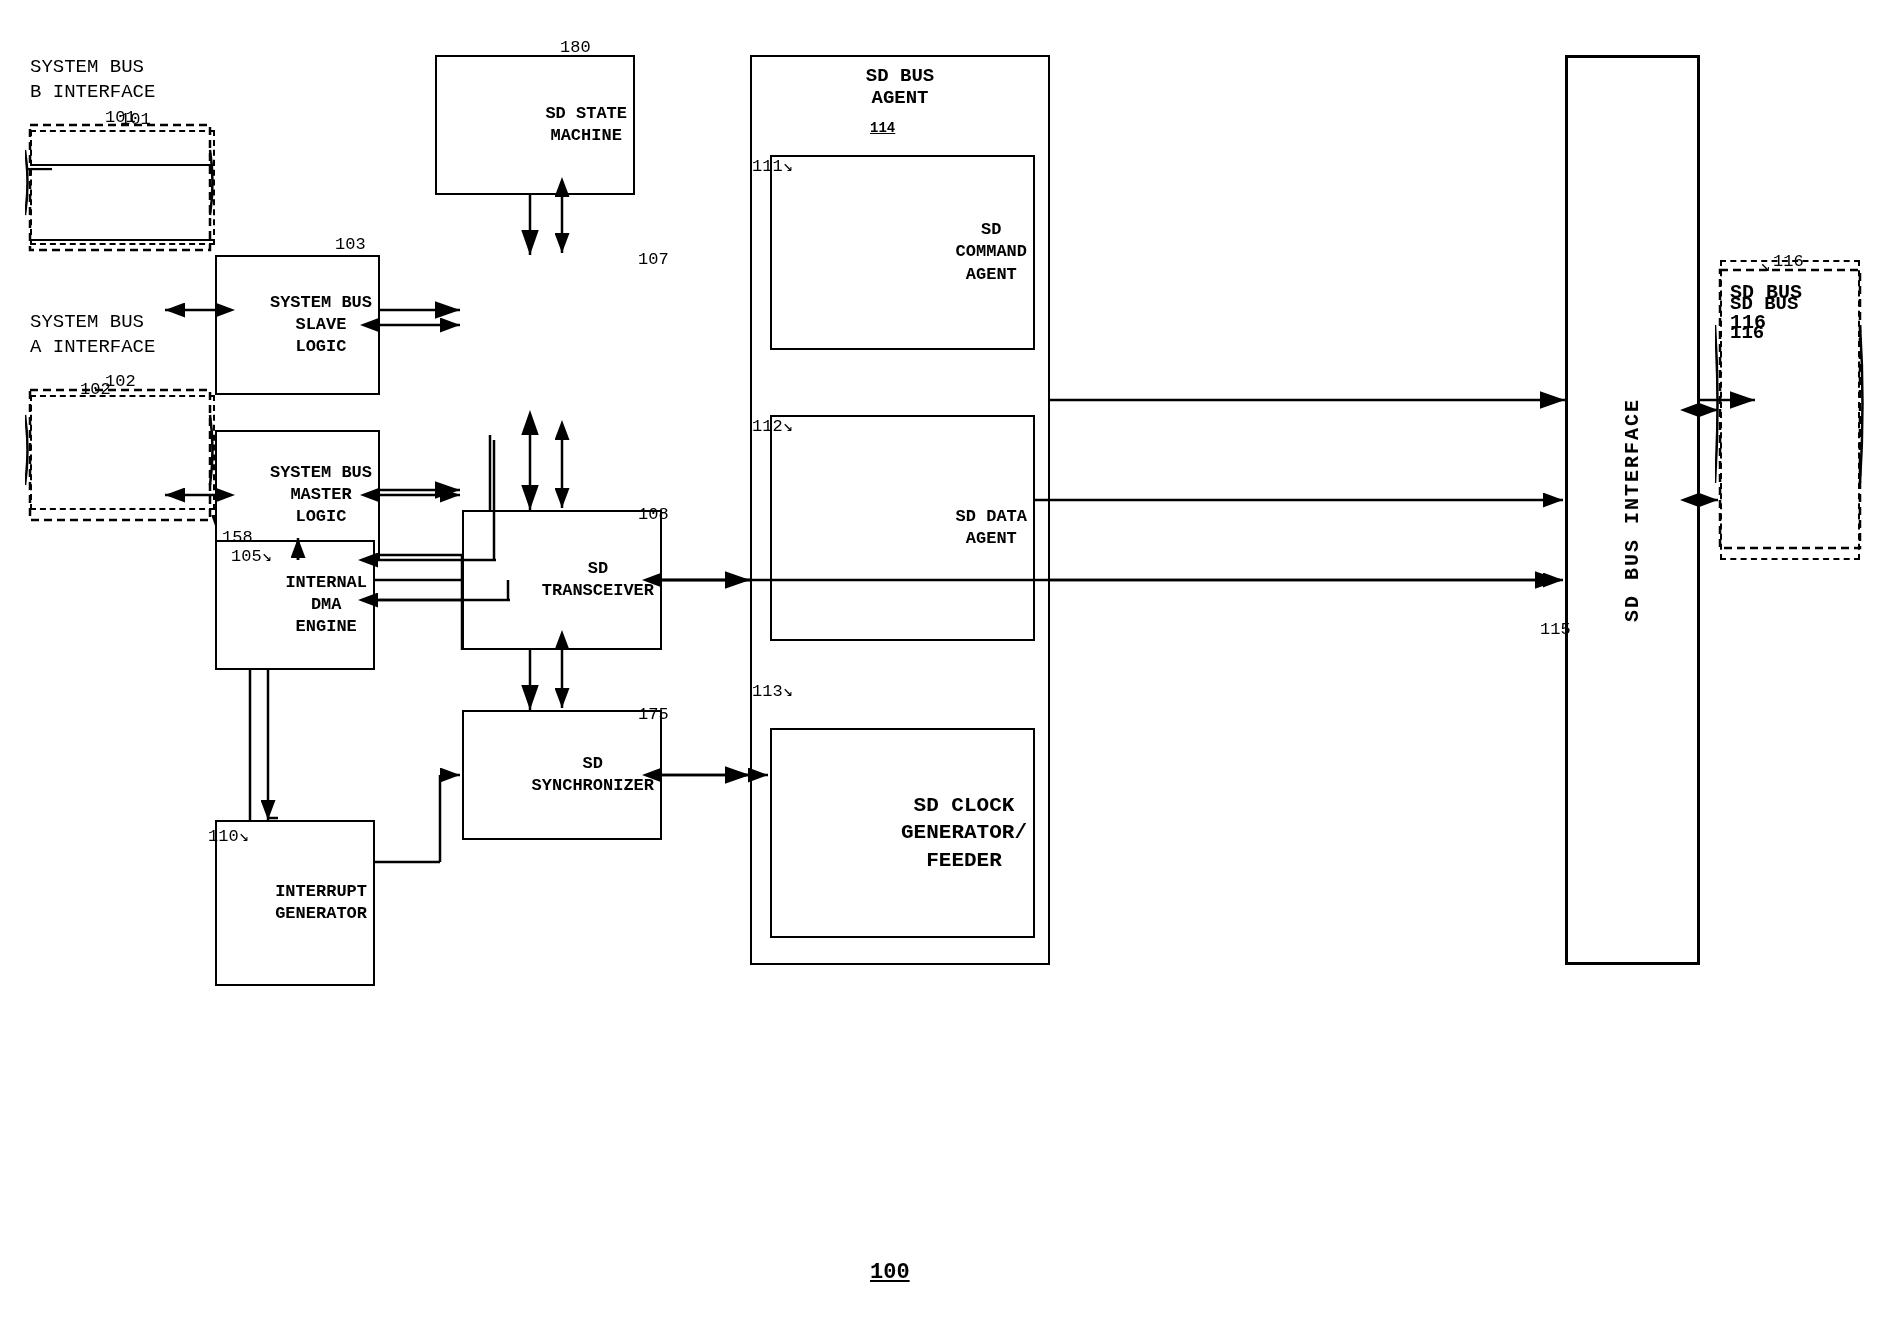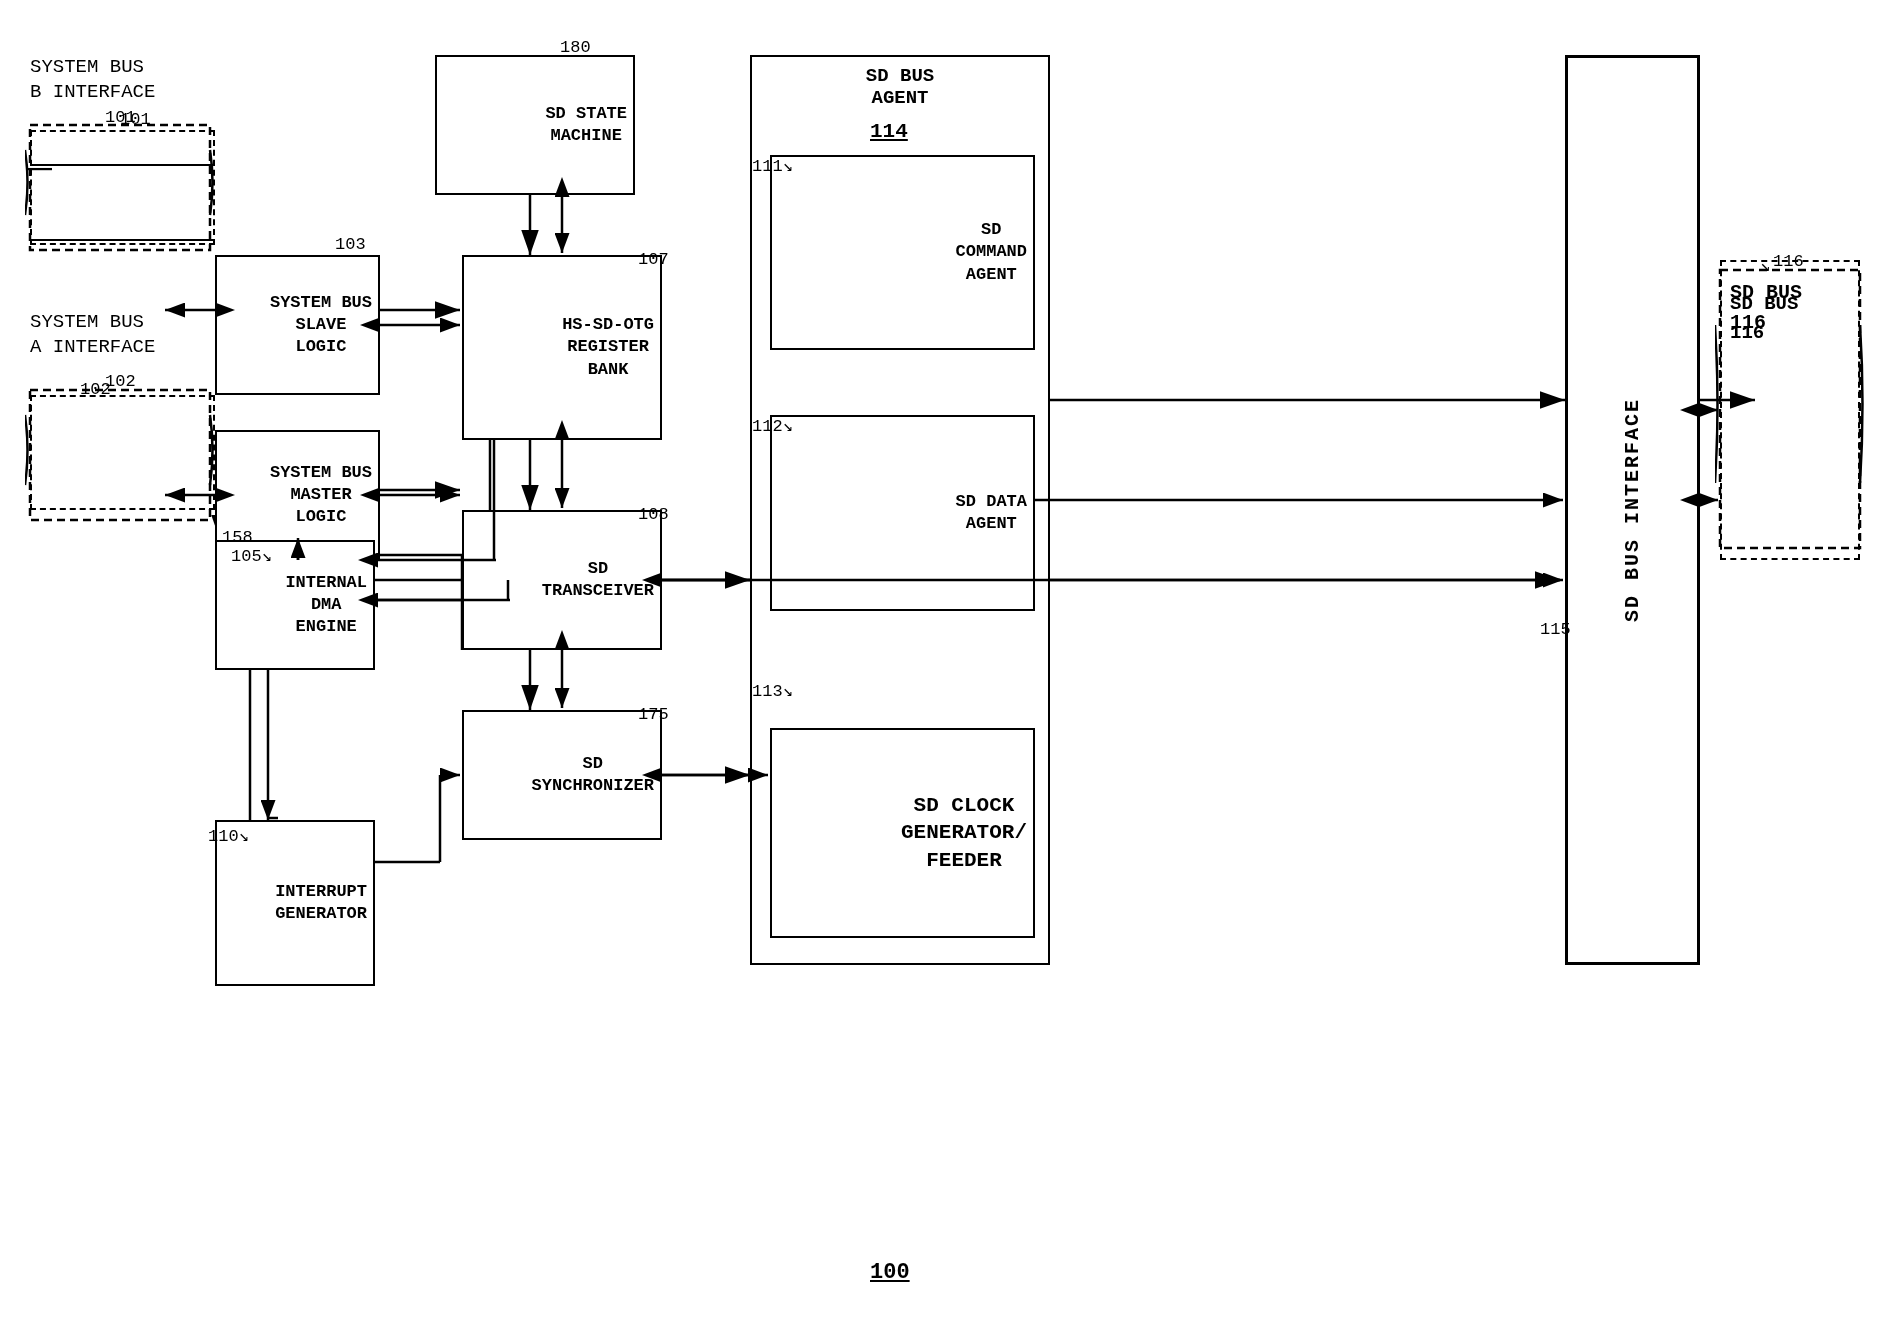--- a/index.html
+++ b/index.html
@@ -160,51 +160,48 @@
   <div class="box" style="left:215px; top:540px; width:160px; height:130px; font-size:17px;">
     <span>INTERNAL<br>DMA<br>ENGINE</span>
   </div>
   <span class="label-ref" style="left:195px; top:545px;margin-left:36px;">105↘</span>
 
   <div class="box" style="left:215px; top:820px; width:160px; height:166px; font-size:17px;">
     <span>INTERRUPT<br>GENERATOR</span>
   </div>
   <span class="label-ref" style="left:192px; top:825px;margin-left:16px;">110↘</span>
 
-  <div class="box" style="left:462px; top:255px; width:200px; height:185px; font-size:17px;">
-    <span>HS-SD-OTG<br>REGISTER<br>BANK</span>
-  </div>
   <span class="label-ref" style="left:638px; top:250px;">107</span>
 
   <div class="box" style="left:435px; top:55px; width:200px; height:140px; font-size:17px;">
     <span>SD STATE<br>MACHINE</span>
   </div>
   <span class="label-ref" style="left:560px; top:38px;">180</span>
 
   <div class="box" style="left:462px; top:510px; width:200px; height:140px; font-size:17px;">
     <span>SD<br>TRANSCEIVER</span>
   </div>
   <span class="label-ref" style="left:638px; top:505px;">108</span>
 
   <div class="box" style="left:462px; top:710px; width:200px; height:130px; font-size:17px;">
     <span>SD<br>SYNCHRONIZER</span>
   </div>
   <span class="label-ref" style="left:638px; top:705px;">175</span>
 
   <div class="box" style="left:750px; top:55px; width:300px; height:910px; font-size:17px; align-items:flex-start; justify-content:flex-start; flex-direction:column; padding:0;">
   </div>
   <div style="position:absolute; left:760px; top:65px; font-size:19px; font-weight:bold; text-align:center; width:280px;">SD BUS<br>AGENT</div>
-  <div style="position:absolute; left:870px; top:120px; font-size:21px; font-weight:bold; text-decoration:underline;">114</div>
+  <div style="position:absolute; left:870px; top:120px; font-size:14px; font-weight:bold; text-decoration:underline;">114</div>
 
   <div class="box" style="left:770px; top:155px; width:265px; height:195px; font-size:17px;">
     <span>SD<br>COMMAND<br>AGENT</span>
   </div>
   <span class="label-ref" style="left:752px; top:155px;">111↘</span>
 
-  <div class="box" style="left:770px; top:415px; width:265px; height:196px; font-size:17px;padding-left:40px;">
+  <div class="box" style="left:770px; top:415px; width:265px; height:226px; font-size:17px;padding-left:40px;">
     <span>SD DATA<br>AGENT</span>
   </div>
   <span class="label-ref" style="left:752px; top:415px;">112↘</span>
 
   <div class="box" style="left:770px; top:680px; width:265px; height:210px; font-size:21px;margin-top:48px;">
     <span>SD CLOCK<br>GENERATOR/<br>FEEDER</span>
   </div>
   <span class="label-ref" style="left:752px; top:680px;">113↘</span>
 
   <div class="sd-bus-interface-bar" style="left:1565px; top:55px; width:135px; height:910px;">

